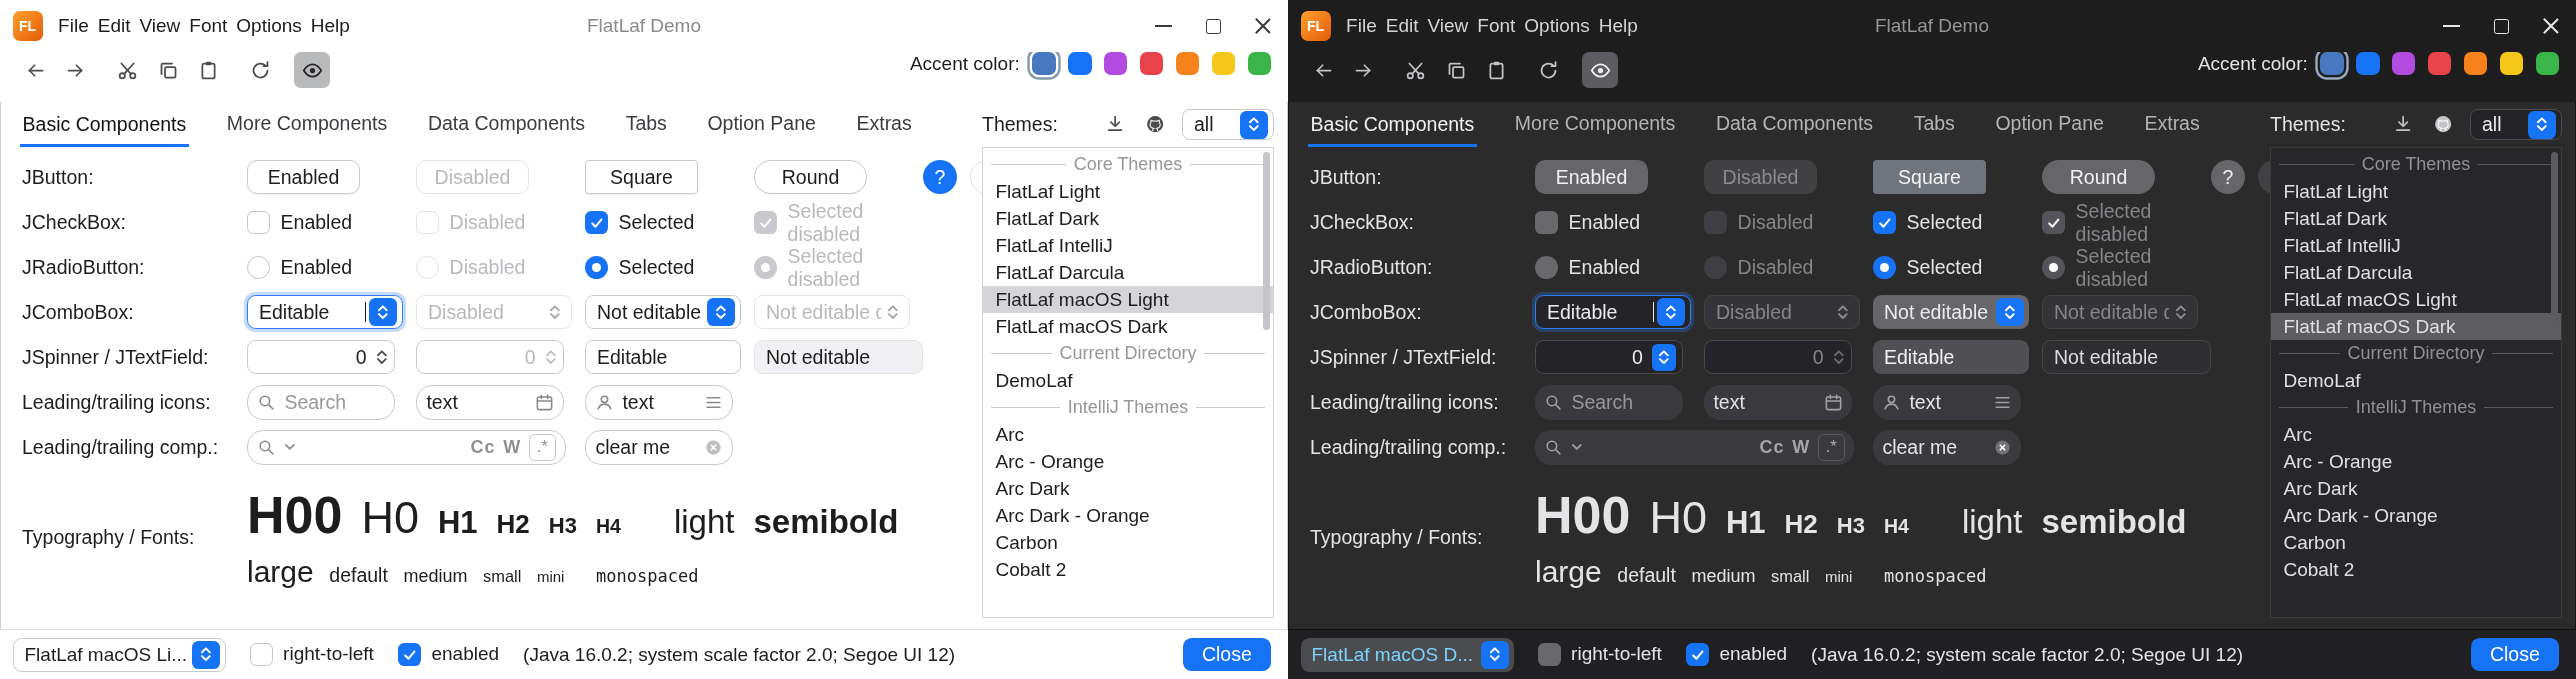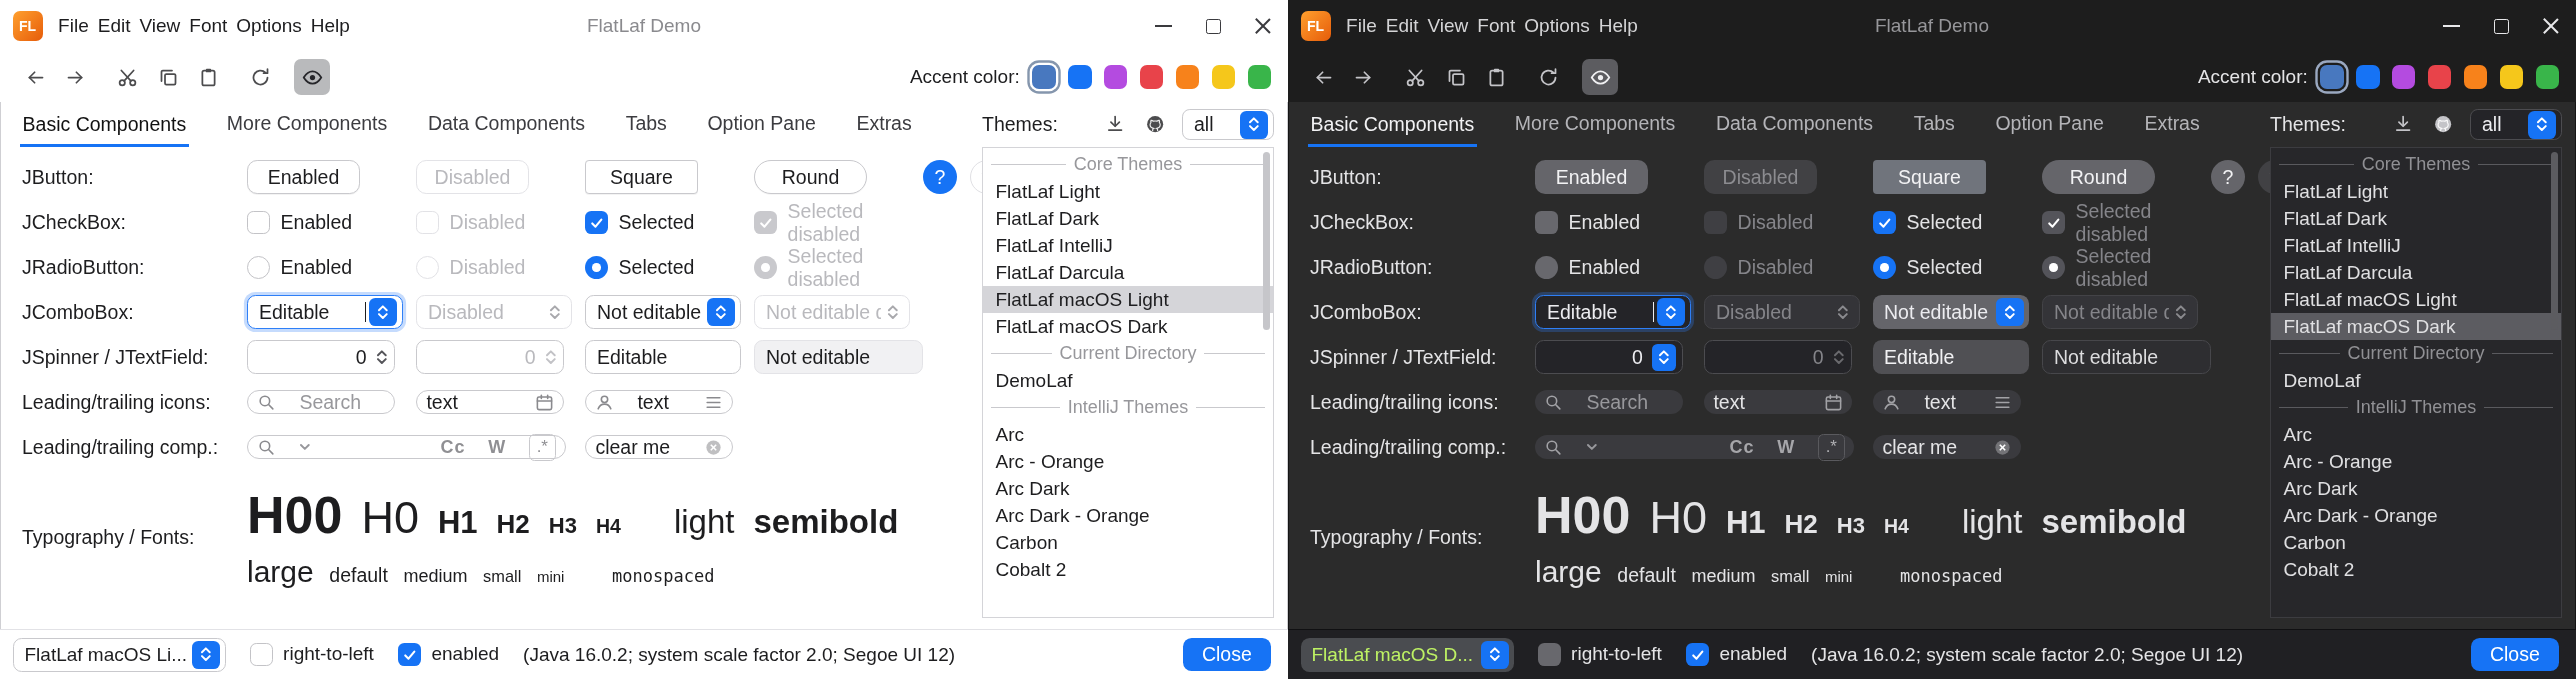--- a/index.html
+++ b/index.html
@@ -25,21 +25,21 @@
   .win-btn{width:50px;height:100%;display:flex;align-items:center;justify-content:center}
   .light .win-btn{color:#3a3a3e}
   .dark .win-btn{color:#e8e8ea}
   .min-glyph{width:17px;height:2.3px;background:currentColor}
   .max-glyph{width:15px;height:15px;border:1.9px solid currentColor;border-radius:2.3px}
   .x-glyph{width:19px;height:19px;position:relative}
   .x-glyph::before,.x-glyph::after{content:"";position:absolute;left:50%;top:50%;width:20.3px;height:2px;background:currentColor;transform:translate(-50%,-50%) rotate(45deg)}
   .x-glyph::after{transform:translate(-50%,-50%) rotate(-45deg)}
 
   
-  .toolbar{height:50px;display:flex;align-items:center;gap:4.7px;padding:0 17px;flex:none}
+  .toolbar{height:50px;display:flex;align-items:flex-start;gap:4.7px;padding:0 17px;flex:none}
   .light .toolbar{background:#ffffff}
   .dark .toolbar{background:#1d1d1d}
   .tbtn{width:36px;height:36px;border-radius:7px;display:flex;align-items:center;justify-content:center;flex:none}
   .light .tbtn{color:#4c4c4e}
   .dark .tbtn{color:#c4c4c8}
   .tbtn svg{width:21px;height:21px}
   .tbtn.gap{margin-left:11px}
   .light .tbtn.toggled{background:#b9babc;color:#26262a}
   .dark .tbtn.toggled{background:#5c5c60;color:#f0f0f2}
   .accent-area{margin-left:auto;display:flex;align-items:center;gap:12.5px;font-size:19px}
@@ -137,21 +137,21 @@
   .dark .spin.disabled .arr{background:none;color:#6a6a6e;width:auto;height:auto}
   .tf{height:34px;border-radius:8.6px;display:flex;align-items:center;padding:0 11px;white-space:nowrap}
   .tf.editable{width:156px}
   .light .tf.editable{background:#fff;border:0.8px solid #c9c9cd}
   .dark .tf.editable{background:#505054;color:#f2f2f4}
   .tf.readonly{width:199px}
   .light .tf.readonly{background:#f1f1f3;border:0.8px solid #e3e3e7}
   .dark .tf.readonly{background:#2e2e31;border:0.8px solid #47474b;color:#dcdcde}
 
   
-  .ifield{width:148px;height:24px;border-radius:16px;display:flex;align-items:center;gap:23px;padding:0 9.4px;white-space:nowrap}
+  .ifield{width:148px;height:35px;border-radius:16px;display:flex;align-items:center;gap:8px;padding:0 9.4px;white-space:nowrap}
   .light .ifield{background:#fff;border:0.8px solid #c9c9cd}
   .dark .ifield{background:#3a3a3e}
   .ifield.wide{width:319px}
   .ifield .ic{width:19px;height:19px;flex:none}
   .light .ifield .ic{color:#8a8a8e}
   .dark .ifield .ic{color:#a2a2a6}
   .placeholder{color:#98989c}
   .mla{margin-left:auto}
   .mini{font-size:18px;font-weight:bold;letter-spacing:0.8px}
   .light .mini{color:#8f8f93}
@@ -169,21 +169,21 @@
   .s-h2{font-size:26px;font-weight:bold}
   .s-h3{font-size:22px;font-weight:bold}
   .s-h4{font-size:19.5px;font-weight:bold}
   .s-light{font-size:33px;font-weight:300;margin-left:34px}
   .s-semibold{font-size:33px;font-weight:bold}
   .s-large{font-size:30px}
   .s-default{font-size:19.5px}
   .s-medium{font-size:18px}
   .s-small{font-size:16.4px}
   .s-mini{font-size:15px}
-  .s-mono{font-family:"DejaVu Sans Mono",monospace;font-size:17px;margin-left:32px}
+  .s-mono{font-family:"DejaVu Sans Mono",monospace;font-size:17px;margin-left:16px}
 
   
   .themes{width:306px;flex:none;display:flex;flex-direction:column;padding:0 14px 11px 0}
   .themes-head{height:45px;display:flex;align-items:center;gap:12.5px;font-size:19.5px;flex:none}
   .tbtn.small{width:28px;height:28px}
   .tbtn.small svg{width:20.3px;height:20.3px}
   .combo.small-combo{width:92px;height:31px;border-radius:7.8px}
   .theme-list{flex:1;position:relative;overflow:hidden;font-size:19px;min-height:0}
   .light .theme-list{background:#fff;border:0.8px solid #d4d4d8}
   .dark .theme-list{background:#27272a;border:0.8px solid #3c3c40}
@@ -202,21 +202,21 @@
   .scroll-thumb{position:absolute;top:3.9px;right:3.1px;width:7px;height:178px;border-radius:3.9px}
   .light .scroll-thumb{background:#c6c6ca}
   .dark .scroll-thumb{background:#5c5c60}
 
   
   .statusbar{height:50px;flex:none;display:flex;align-items:center;gap:24px;padding:0 12.5px;font-size:19px}
   .light .statusbar{background:#fff;border-top:0.8px solid #e2e2e6}
   .dark .statusbar{background:#202023;border-top:0.8px solid #101012}
   .combo.laf{width:213px;height:34px}
   .light .combo.laf{background:#fff}
-  .dark .combo.laf{background:#4a4c50;border:none;color:#bef264}
+  .dark .combo.laf{background:#4a4c50;border:none;color:#7dd3fc}
   .status-info{flex:1;white-space:nowrap;overflow:hidden}
   .close-btn{width:88px;height:33px;border-radius:8.6px;background:#1673f5;color:#fff;display:flex;align-items:center;justify-content:center;font-size:19.5px;margin-right:4.7px;flex:none}
 </style>
 </head>
 <body>
 
 <div id="windows" style="display:flex">
   <div class="window light">
 
     <div class="titlebar">

